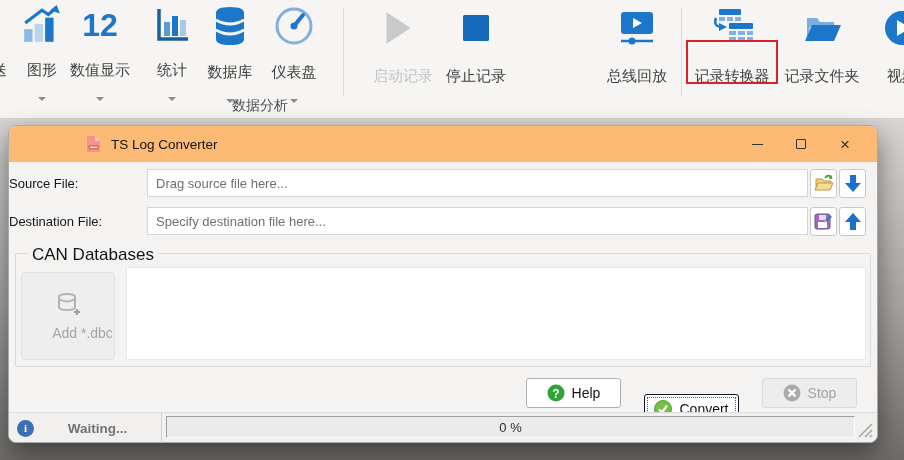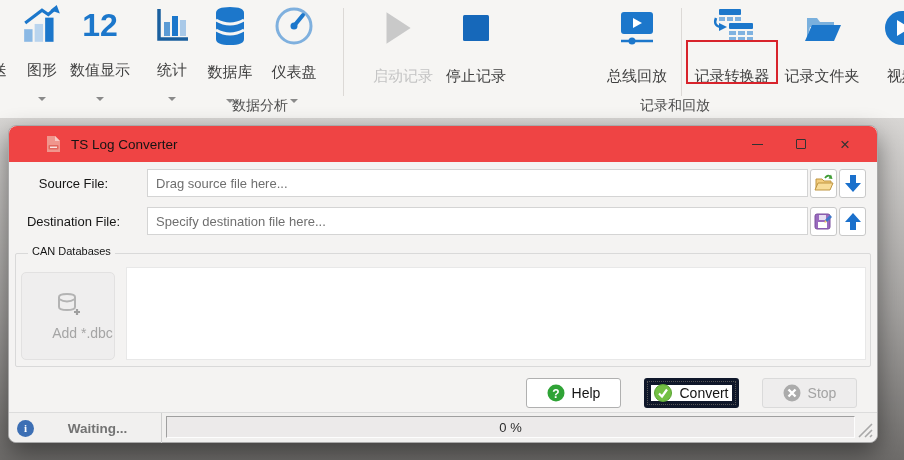--- a/index.html
+++ b/index.html
@@ -18,51 +18,51 @@
   .rpartial { position:absolute; left:-8px; top:61px; font-size:15px; color:#3f3f3f; }
   .highlight-box { position:absolute; left:686px; top:40px; width:92px; height:44px; border:2px solid #d8232b; }
 
   
   .backdrop { position:absolute; left:0; top:118px; width:904px; height:342px;
     background:linear-gradient(#d8d6d4, #a5a3a1 55%, #6e6c6a); }
 
   
   .dialog { position:absolute; left:8px; top:125px; width:870px; height:318px; background:#f4f3f2;
     border:1px solid #a9a9a9; border-radius:8px; box-shadow:0 10px 26px rgba(0,0,0,0.45); }
-  .titlebar { position:absolute; left:0; top:0; width:100%; height:36px; background:#ef4444;
-    border-radius:8px 8px 0 0; display:flex; align-items:center; }
+  .titlebar { position:absolute; left:0; top:0; width:100%; height:36px; background:#fdba74;
+    border-radius:8px 8px 0 0; display:flex; align-items:center;padding-left:40px; }
   .title-icon { margin-left:36px; width:17px; height:18px; }
   .title-text { margin-left:9px; font-size:13.5px; color:#141414; }
   .wctrls { position:absolute; right:10px; top:0; height:36px; display:flex; }
   .wbtn { width:44px; height:36px; display:flex; align-items:center; justify-content:center; cursor:pointer; }
   .min-glyph { width:11px; height:1px; background:#333; display:block; }
   .max-glyph { width:10px; height:10px; border:1.3px solid #333; border-radius:1px; display:block; }
   .close-glyph { font-size:17px; color:#333; line-height:1; }
 
   .frow { position:absolute; left:0; width:100%; height:28px; display:flex; align-items:center; }
   .frow.src { top:43px; } .frow.dst { top:81px; }
-  .flabel { width:138px; text-align:center; padding-right:9px; font-size:13px; color:#161616; }
+  .flabel { width:138px; text-align:left; padding-right:9px; font-size:13px; color:#161616; }
   .finput { flex:1; height:28px; border:1px solid #d4d4d4; background:#fff; font-size:13px; color:#555;
     padding:0 8px; outline:none; font-family:"Liberation Sans",sans-serif; }
   .finput::placeholder { color:#6f6f6f; opacity:1; }
   .sbtn { width:27px; height:29px; margin-left:2px; background:#fff; border:1px solid #c9c9c9; border-radius:3px;
     display:flex; align-items:center; justify-content:center; cursor:pointer; padding:0; }
   .frow .sbtn:last-child { margin-right:11px; }
 
   .groupbox { position:absolute; left:6px; top:127px; width:856px; height:114px; border:1px solid #d9d9d9; border-radius:2px; }
-  .legend { position:absolute; left:12px; top:-9px; background:#f4f3f2; padding:0 4px; font-size:11px; color:#141414; }
+  .legend { position:absolute; left:12px; top:-9px; background:#f4f3f2; padding:0 4px; font-size:17px; color:#141414; }
   .add-dbc { position:absolute; left:5px; top:18px; width:94px; height:88px; background:#efeeee; border:1px solid #e2e1e1;
     border-radius:5px; display:flex; flex-direction:column; align-items:center; justify-content:center; gap:8px; cursor:default; }
   .add-dbc-label { font-size:14px; color:#a5a5a5;margin-left:29px; }
   .dbc-list { position:absolute; left:110px; top:13px; width:740px; height:93px; background:#fff; border:1px solid #e8e8e8; }
 
   .actions { position:absolute; right:20px; top:252px; display:flex; gap:23px; }
   .abtn { width:95px; height:30px; background:#fff; border:1px solid #b0b0b0; border-radius:3px;
     display:flex; align-items:center; justify-content:center; gap:7px; font-size:14px; color:#141414; cursor:pointer; }
-  .abtn.focused { border:7px solid #0f172a; outline:1px dotted #555; outline-offset:-4px; }
+  .abtn.focused { border:1px solid #0f172a; outline:1px dotted #555; outline-offset:-4px;margin-top:16px; }
   .abtn.disabled { background:#eeeded; border-color:#dadada; color:#a3a3a3; cursor:default; }
 
   .statusbar { position:absolute; left:0; bottom:0; width:100%; height:30px; background:#f1f0ef;
     border-top:1px solid #dcdcdc; border-radius:0 0 8px 8px; }
   .spanel1 { position:absolute; left:0; top:0; width:153px; height:30px; border-right:1px solid #cfcfcf;
     display:flex; align-items:center; }
   .status-text { flex:1; text-align:center; font-size:13.5px; font-weight:bold; color:#737373; }
   .info-badge { margin-left:8px; width:17px; height:17px; border-radius:50%; background:#3d6fb4; color:#fff;
     font-size:11px; font-weight:bold; font-family:"Liberation Serif",serif; display:flex; align-items:center; justify-content:center; }
   .progress { position:absolute; left:157px; top:3px; right:22px; bottom:4px; background:#eceaea;
@@ -209,21 +209,20 @@
     <div class="ricon">
       <svg width="44" height="44" viewBox="0 0 44 44">
         <circle cx="22" cy="22" r="17" fill="#1c77cb"></circle>
         <path d="M17,14 L30,22 L17,30 Z" fill="#fff"></path>
       </svg>
     </div>
     <div class="rlabel">视频</div>
   </div>
 
   <div class="rgroup" style="left:148px">数据分析</div>
-  <div class="rgroup" style="left:570px">记录和回放</div>
 </div>
 
 <div class="backdrop"></div>
 
 <div class="dialog">
 
   <div class="titlebar">
     <svg class="title-icon" viewBox="0 0 17 18">
       <path d="M2,1 H10 L15,6 V17 H2 Z" fill="#f0968d"></path>
       <path d="M10,1 L15,6 H10 Z" fill="#f9c9c3"></path>

